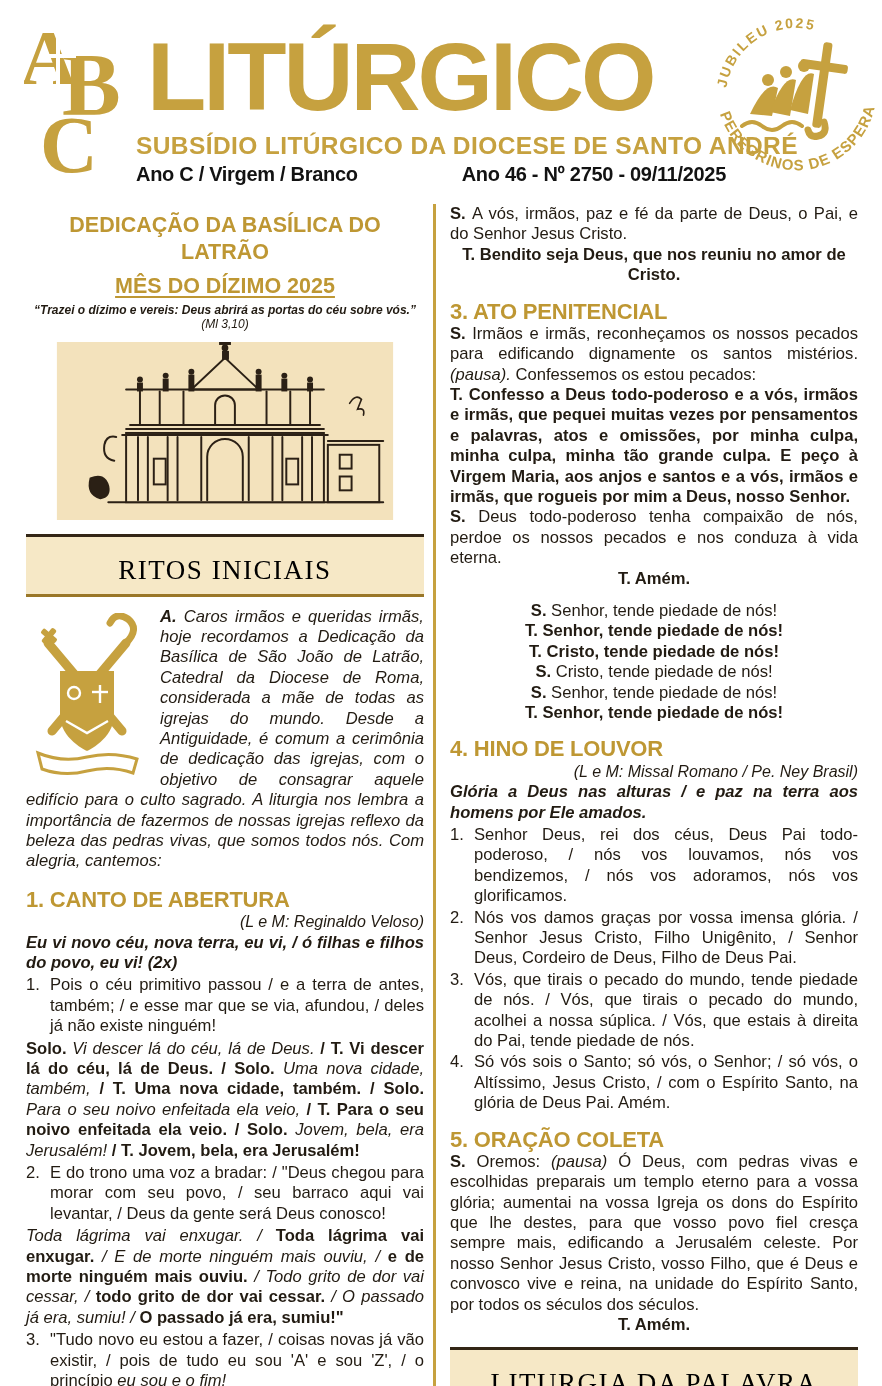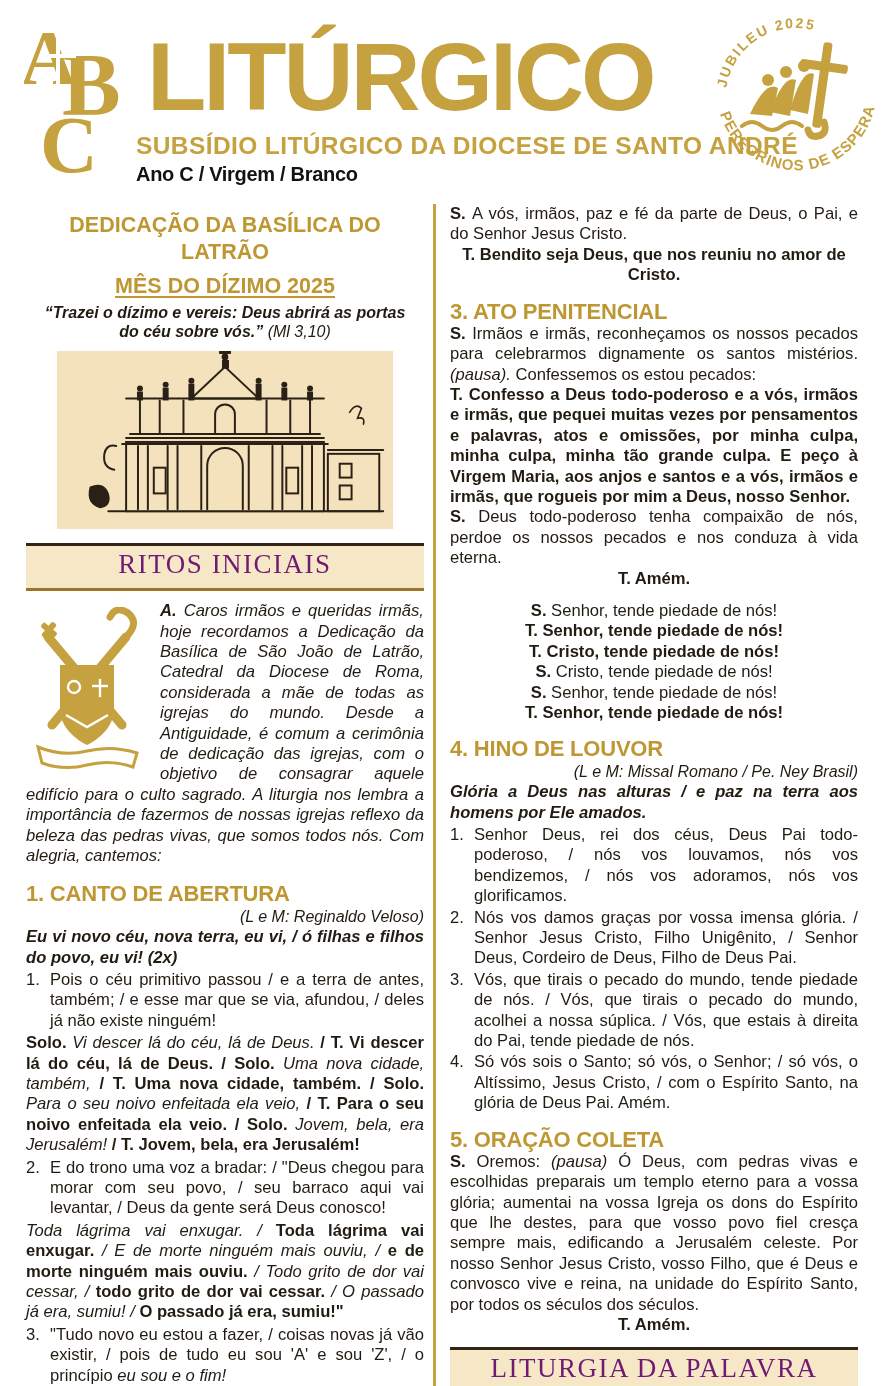--- a/index.html
+++ b/index.html
@@ -49,31 +49,31 @@
   .seg.b{font-weight:700;}
   .seg.i{font-style:italic;}
   .gold-h{color:var(--gold);font-weight:700;font-size:22px;line-height:1.05;margin:14px 0 1px;letter-spacing:-.2px;}
   .credit{font-style:italic;text-align:right;font-size:16px;margin:1px 0;}
   .refrain{font-weight:700;font-style:italic;margin:1px 0 2px;}
   .verse{padding-left:24px;text-indent:-24px;margin:1px 0;}
   .vnum{display:inline-block;width:24px;text-indent:0;}
   
   .feast-title{color:var(--gold);font-weight:700;font-size:21.5px;text-align:center;line-height:1.25;margin:8px 0 0;}
   .month-title{color:var(--gold);font-weight:700;font-size:21.5px;text-align:center;text-decoration:underline;text-underline-offset:3px;margin:8px 0 4px;}
-  .quote{font-size:16px;font-weight:700;font-style:italic;text-align:center;line-height:1.2;margin:2px 8px 10px;}
+  .quote{font-size:12px;font-weight:700;font-style:italic;text-align:center;line-height:1.2;margin:2px 8px 10px;}
   .quote .ref{font-weight:400;}
   .basilica-wrap{margin:4px 12px 10px;}
   .banner{
     background:var(--banner-bg);
     border-top:3px solid var(--banner-top);
     border-bottom:3px solid var(--banner-bottom);
     text-align:center;
     font-family:"Liberation Serif",serif;
-    font-size:27px;letter-spacing:1.5px;color:#701a75;
-    padding:3px 0 8px;margin:2px 0 10px;
+    font-size:27px;letter-spacing:1.5px;color:#000000;
+    padding:18px 0 8px;margin:2px 0 10px;
   }
   .intro{font-style:italic;margin-bottom:2px;}
   .intro .lead{font-weight:700;}
   .float-arms{float:left;margin:6px 12px 2px 0;}
   .clear{clear:both;}
   .block{margin:2px 0;}
 </style>
 </head>
 <body>
 
@@ -88,20 +88,21 @@
       <g stroke="#ffffff" stroke-width="4">
         <line x1="34" y1="14" x2="34" y2="72"></line>
         <line x1="18" y1="34" x2="52" y2="34"></line>
       </g>
     </svg>
   </span>
   <div class="mast-title">LITÚRGICO</div>
   <div class="mast-sub">SUBSÍDIO LITÚRGICO DA DIOCESE DE SANTO ANDRÉ</div>
   <div class="mast-info">
     <span>Ano C / Virgem / Branco</span>
+    <span>Ano 46 - Nº 2750 - 09/11/2025</span>
   </div>
   <span class="jubilee">
     <svg width="168" height="172" viewBox="0 0 168 172">
       <defs>
         <path id="arcTop" d="M 14,78 A 70 70 0 0 1 146,52"></path>
         <path id="arcBot" d="M 6,92 A 80 80 0 0 0 162,96"></path>
       </defs>
       <text font-family="Liberation Sans,sans-serif" font-weight="700" font-size="14" fill="#C6A13F" letter-spacing="2">
         <textPath href="#arcTop" startOffset="4">JUBILEU 2025</textPath>
       </text>
@@ -230,21 +231,21 @@
     <p class="block"><span class="seg i">Toda lágrima vai enxugar. / </span><span class="seg b">Toda lágrima vai enxugar. </span><span class="seg i">/ E de morte ninguém mais ouviu, / </span><span class="seg b">e de morte ninguém mais ouviu. </span><span class="seg i">/ Todo grito de dor vai cessar, / </span><span class="seg b">todo grito de dor vai cessar. </span><span class="seg i">/ O passado já era, sumiu! / </span><span class="seg b">O passado já era, sumiu!"</span></p>
     <p class="verse"><span class="vnum">3.</span><span><span class="seg r">"Tudo novo eu estou a fazer, / coisas novas já vão existir, / pois de tudo eu sou 'A' e sou 'Z', / o princípio </span><span class="seg i">eu sou e o fim!</span></span></p>
 
   </div>
 
   <div class="col-right">
     <p><span class="seg b">S. </span><span class="seg r">A vós, irmãos, paz e fé da parte de Deus, o Pai, e do Senhor Jesus Cristo.</span></p>
     <p class="line"><span class="seg b">T. Bendito seja Deus, que nos reuniu no amor de Cristo.</span></p>
 
     <div class="gold-h">3. ATO PENITENCIAL</div>
-    <p><span class="seg b">S. </span><span class="seg r">Irmãos e irmãs, reconheçamos os nossos pecados para celebrarmos dignamente os santos mistérios. </span><span class="seg i">(pausa).</span><span class="seg r"> Confessemos os estou pecados:</span></p>
+    <p><span class="seg b">S. </span><span class="seg r">Irmãos e irmãs, reconheçamos os nossos pecados para edificando dignamente os santos mistérios. </span><span class="seg i">(pausa).</span><span class="seg r"> Confessemos os estou pecados:</span></p>
     <p><span class="seg b">T. Confesso a Deus todo-poderoso e a vós, irmãos e irmãs, que pequei muitas vezes por pensamentos e palavras, atos e omissões, por minha culpa, minha culpa, minha tão grande culpa. E peço à Virgem Maria, aos anjos e santos e a vós, irmãos e irmãs, que rogueis por mim a Deus, nosso Senhor.</span></p>
     <p><span class="seg b">S. </span><span class="seg r">Deus todo-poderoso tenha compaixão de nós, perdoe os nossos pecados e nos conduza à vida eterna.</span></p>
     <p class="line"><span class="seg b">T. Amém.</span></p>
 
     <div style="height:12px"></div>
     <p class="line"><span class="seg b">S. </span><span class="seg r">Senhor, tende piedade de nós!</span></p>
     <p class="line"><span class="seg b">T. Senhor, tende piedade de nós!</span></p>
     <p class="line"><span class="seg b">T. Cristo, tende piedade de nós!</span></p>
     <p class="line"><span class="seg b">S. </span><span class="seg r">Cristo, tende piedade de nós!</span></p>
     <p class="line"><span class="seg b">S. </span><span class="seg r">Senhor, tende piedade de nós!</span></p>

